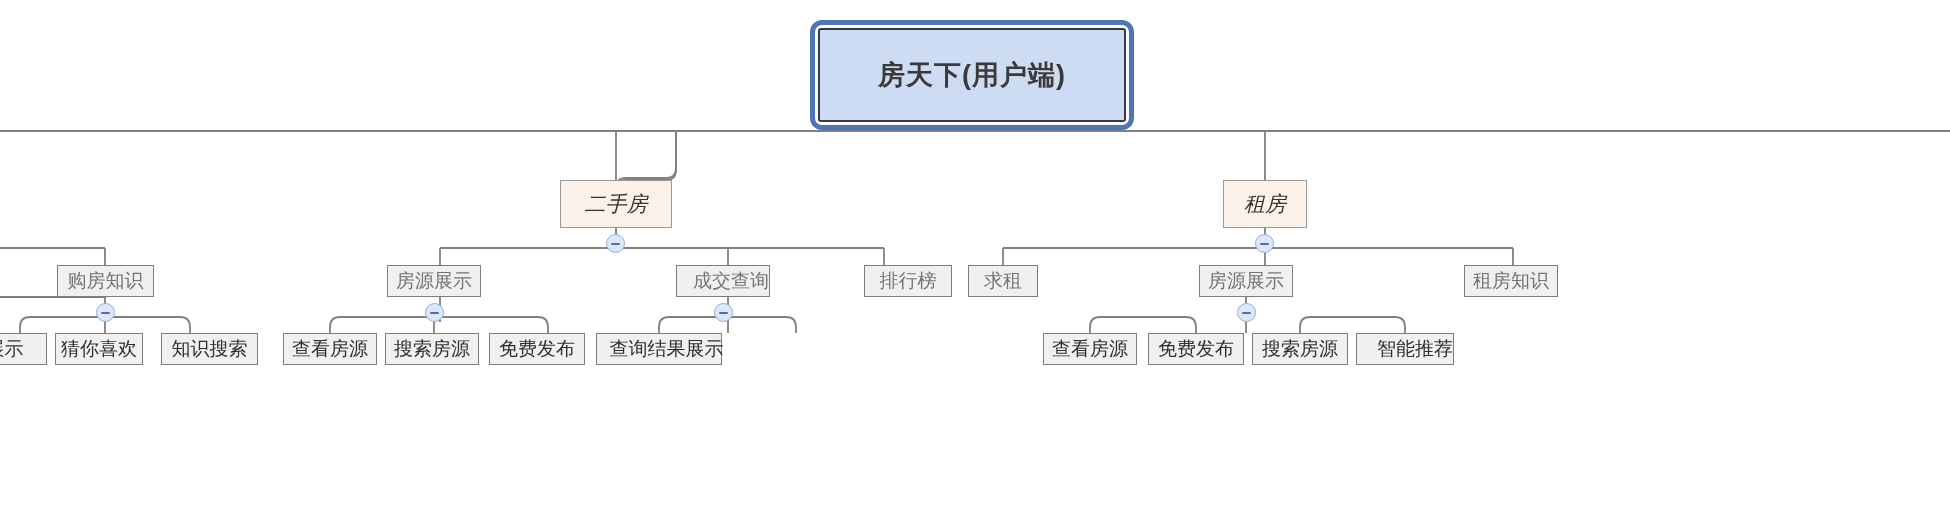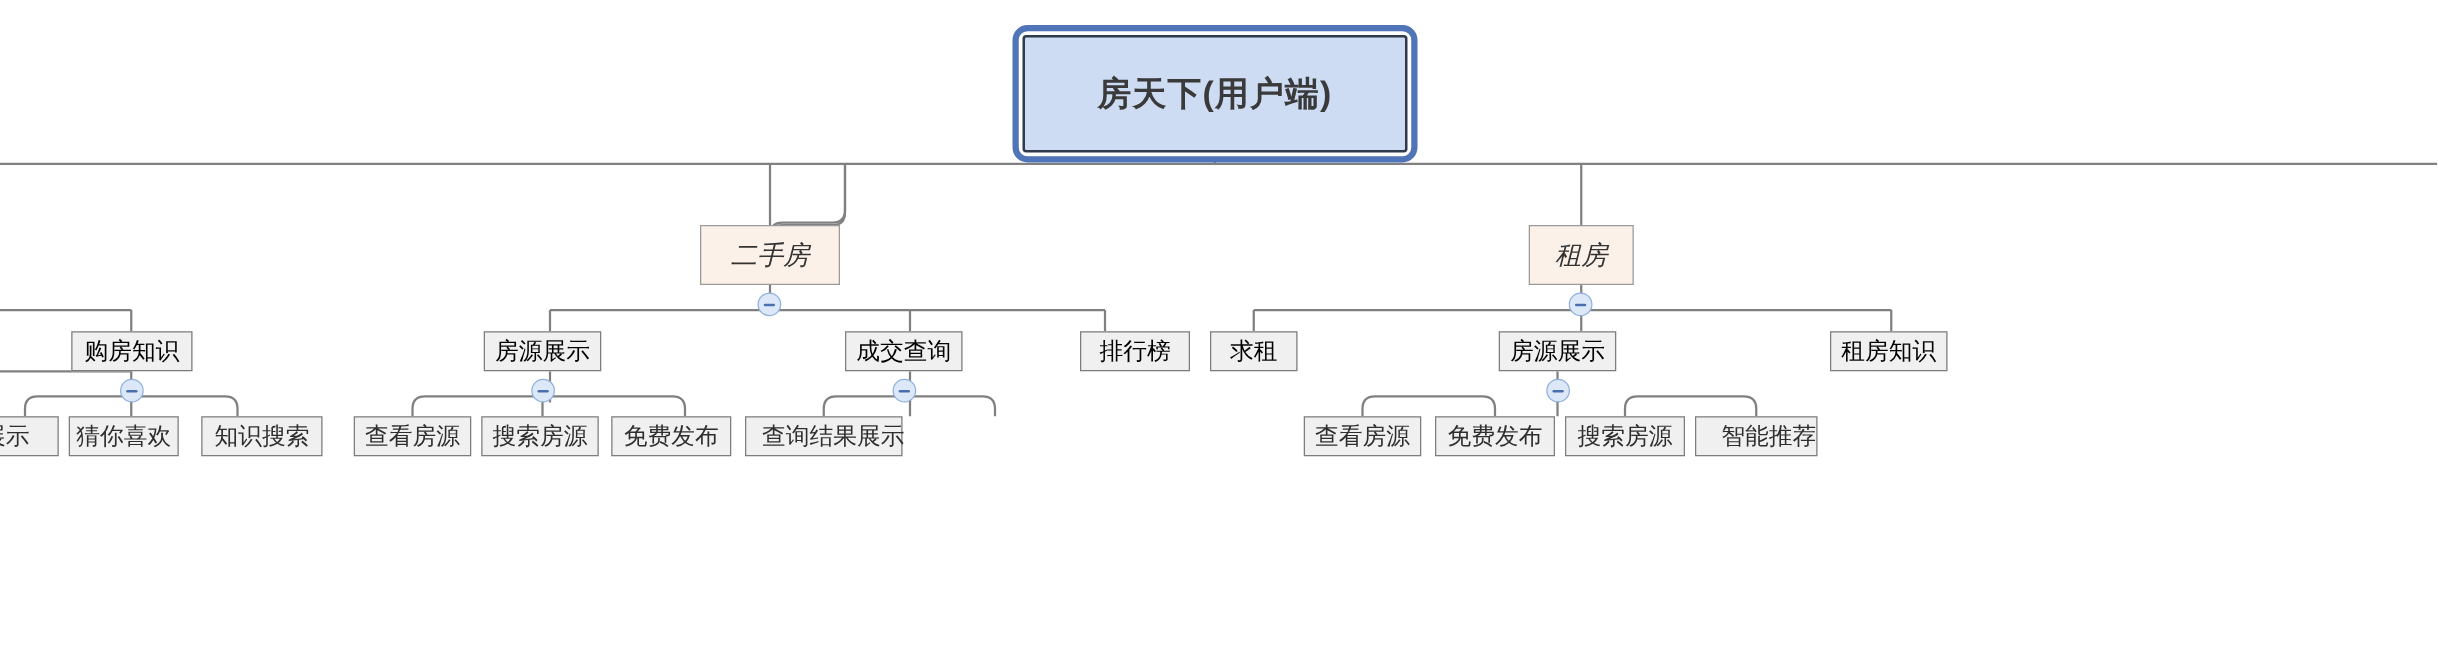--- a/index.html
+++ b/index.html
@@ -57,21 +57,21 @@
     border: 1.6px solid #9a9a9a;
     font-size: 21px;
     color: #333333;
     font-style: italic;
   }
   
   .node.plain {
     background: #f0f0f0;
     border: 1.6px solid #7d7d7d;
     font-size: 19px;
-    color: #000000;
+    color: #737373;
   }
   .node.leaf {
     background: #f0f0f0;
     border: 1.6px solid #7d7d7d;
     font-size: 19px;
     color: #2e2e2e;
   }
   
   .toggle {
     position: absolute;
@@ -175,21 +175,21 @@
       <span class="bar"></span>
     </div>
 
   <div class="node plain" style="left:387px; top:265px; width:94px; height:32px;">
     <span>房源展示</span>
   </div>
   <div class="toggle" style="left:425px; top:303px;">
       <span class="bar"></span>
     </div>
 
-  <div class="node plain" style="left:676px; top:265px; width:94px; height:32px;">
+  <div class="node plain" style="left:676px; top:265px; width:94px; height:32px;justify-content:flex-end;">
     <span>成交查询</span>
   </div>
   <div class="toggle" style="left:714px; top:303px;">
       <span class="bar"></span>
     </div>
 
   <div class="node plain" style="left:864px; top:265px; width:88px; height:32px;">
     <span>排行榜</span>
   </div>
 

